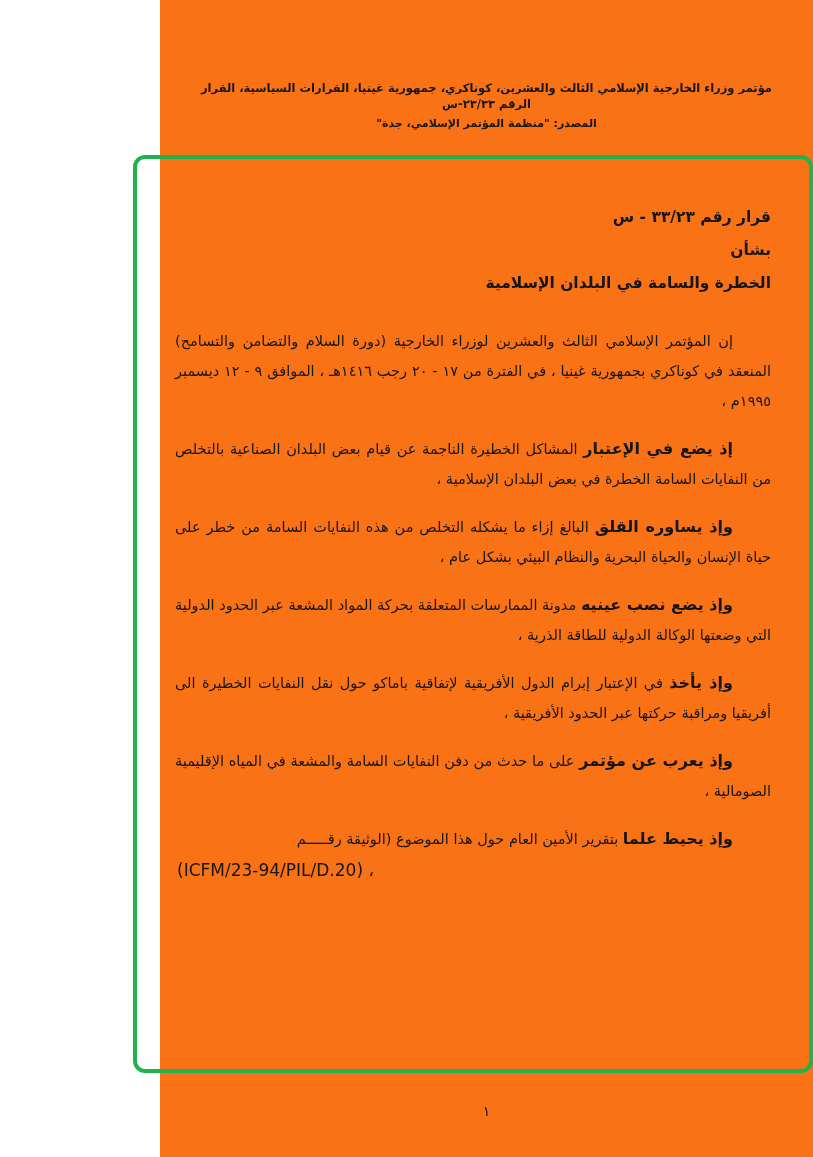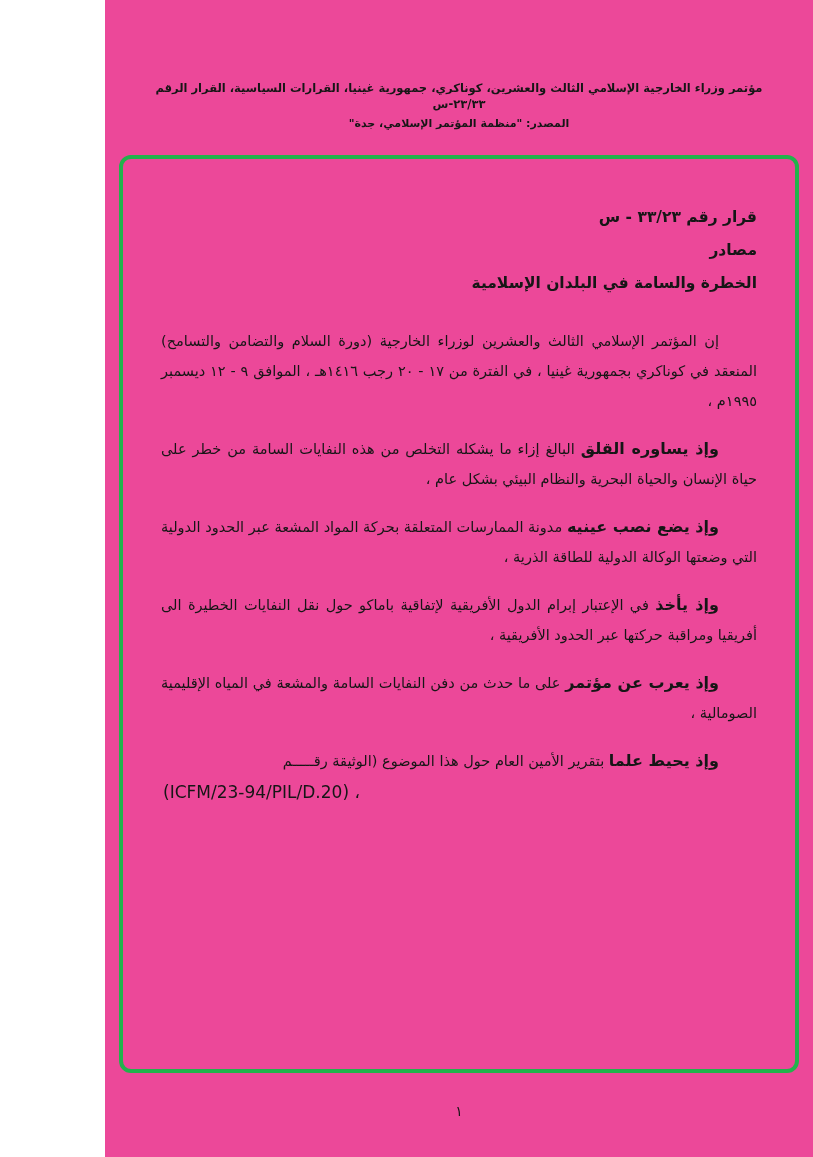--- a/index.html
+++ b/index.html
@@ -4,21 +4,21 @@
 <style>
   * { margin: 0; padding: 0; box-sizing: border-box; }
   html, body {
     width: 813px; height: 1157px;
     background: #ffffff;
     font-family: "DejaVu Sans", sans-serif;
     color: #161616;
     direction: rtl;
     overflow: hidden;
   }
-  .page { position: relative; width: 708px; height: 1157px; background:#ec4899; }
+  .page { position: relative; width: 653px; height: 1157px; background:#f97316; }
 
   .top-header { padding: 80px 34px 0 34px; text-align: center; }
   .header-line1 { font-size: 11.5px; font-weight: bold; line-height: 16px; }
   .header-line2 { font-size: 11px; font-weight: bold; margin-top: 5px; }
 
   .doc-frame {
     width: 680px;
     height: 918px;
     margin: 25px auto 0 auto;
     border: 4px solid var(--frame-green, #22b24c);
@@ -68,26 +68,30 @@
 
   <div class="top-header">
     <div class="header-line1">مؤتمر وزراء الخارجية الإسلامي الثالث والعشرين، كوناكري، جمهورية غينيا، القرارات السياسية، القرار الرقم ٢٣/٣٣-س</div>
     <div class="header-line2">المصدر:  "منظمة المؤتمر الإسلامي، جدة"</div>
   </div>
 
   <div class="doc-frame">
 
     <div class="title-block">
       <div class="title-line">قرار رقم ٣٣/٢٣ - س</div>
-      <div class="title-line">مصادر</div>
+      <div class="title-line">بشأن</div>
       <div class="title-line">الخطرة والسامة في البلدان الإسلامية</div>
     </div>
 
     <p class="para preamble">إن المؤتمر الإسلامي الثالث والعشرين لوزراء الخارجية (دورة السلام والتضامن والتسامح) المنعقد في كوناكري بجمهورية غينيا ، في الفترة من ١٧ - ٢٠ رجب ١٤١٦هـ ، الموافق ٩ - ١٢ ديسمبر ١٩٩٥م ،</p>
 
+    <p class="para">
+      <span class="lead">إذ يضع في الإعتبار</span>
+      <span>المشاكل الخطيرة الناجمة عن قيام بعض البلدان الصناعية بالتخلص من النفايات السامة الخطرة في بعض البلدان الإسلامية ،</span>
+    </p>
 
     <p class="para">
       <span class="lead">وإذ يساوره القلق</span>
       <span>البالغ إزاء ما يشكله التخلص من هذه النفايات السامة من خطر على حياة الإنسان والحياة البحرية والنظام البيئي بشكل عام ،</span>
     </p>
 
     <p class="para">
       <span class="lead">وإذ يضع نصب عينيه</span>
       <span>مدونة الممارسات المتعلقة بحركة المواد المشعة عبر الحدود الدولية التي وضعتها الوكالة الدولية للطاقة الذرية ،</span>
     </p>

